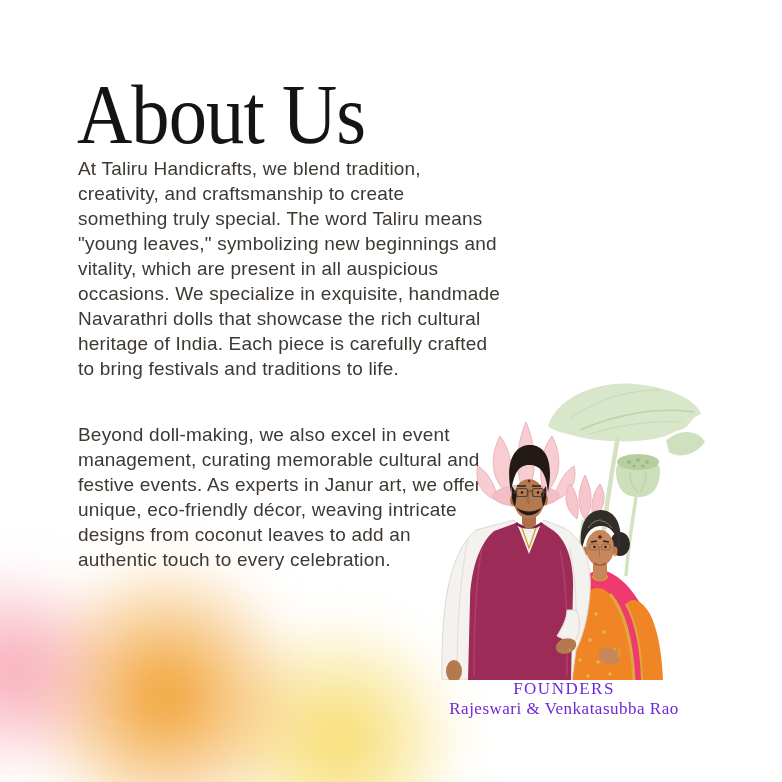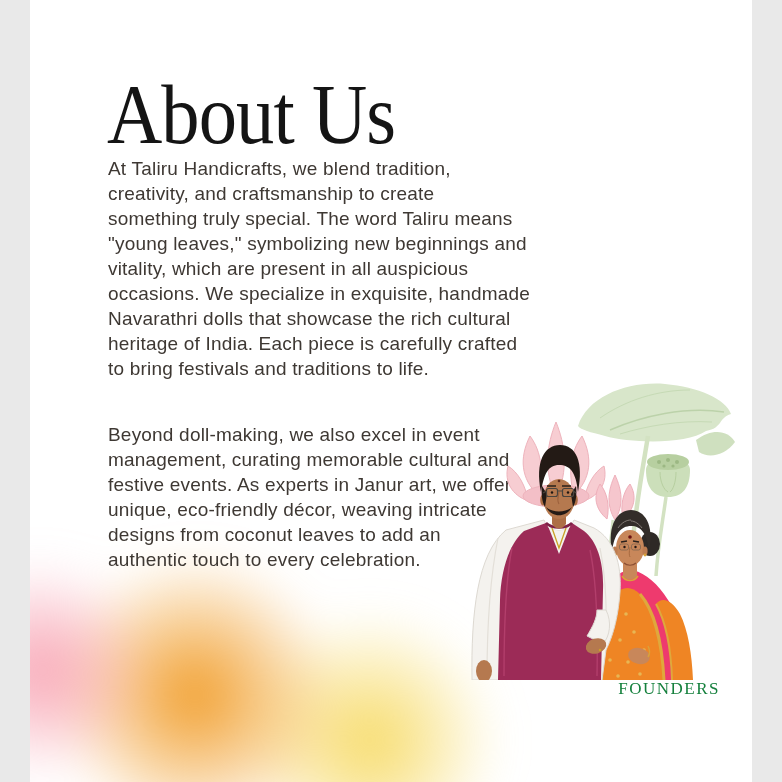--- a/index.html
+++ b/index.html
@@ -1,18 +1,18 @@
 <!DOCTYPE html>
 <html><head>
 <meta charset="utf-8">
 <style>
   html,body{margin:0;padding:0;background:#e9e9e9;}
   .page{
     position:relative;
-    width:722px;height:782px;
+    width:782px;height:782px;
     background:#ffffff;
     overflow:hidden;
     font-family:"Liberation Sans",sans-serif;
     margin:0 auto;
   }
   
   .gradient-blob{
     position:absolute;left:-50px;top:520px;width:640px;height:330px;
     background:
       radial-gradient(circle 150px at 60px 150px,  rgba(247,158,175,0.95) 0%, rgba(247,158,175,0) 72%),
@@ -39,24 +39,24 @@
     letter-spacing:0.2px;
     color:#3e3833;
     white-space:pre-line;
   }
   .para-1{top:156px;}
   .para-2{top:422px;}
   .founders-art{
     position:absolute;left:430px;top:378px;width:280px;height:302px;
   }
   .founders-caption{
-    position:absolute;left:410px;top:680px;width:280px;
-    text-align:right;
+    position:absolute;left:424px;top:680px;width:280px;
+    text-align:center;
     font-family:"Liberation Serif",serif;
-    color:#15803d;
+    color:#6d28d9;
   }
   .founders-caption .label{
     display:block;
     font-size:17px;line-height:17px;
     letter-spacing:1.5px;
   }
   .founders-caption .names{
     display:block;
     font-size:17px;line-height:19px;
     letter-spacing:0.5px;
@@ -212,15 +212,16 @@
       <path d="M86,129 C92,135 106,135 112,129 C106,140 92,140 86,129 Z" fill="#241b16"></path>
 
       <path d="M146,232 C152,244 150,258 143,266 L127,258 C133,248 137,240 137,232 Z" fill="#f4f2ee" stroke="#ddd9d2" stroke-width="1"></path>
       <ellipse cx="136" cy="268" rx="10.5" ry="7.5" fill="#b5794f" transform="rotate(-18 136 268)"></ellipse>
       <circle cx="140" cy="272" r="1.2" fill="#c9a227"></circle>
     </g>
   </svg>
 
   <div class="founders-caption">
     <span class="label">FOUNDERS</span>
+    <span class="names">Rajeswari &amp; Venkatasubba Rao</span>
   </div>
 
 </div>
 
 </body></html>

